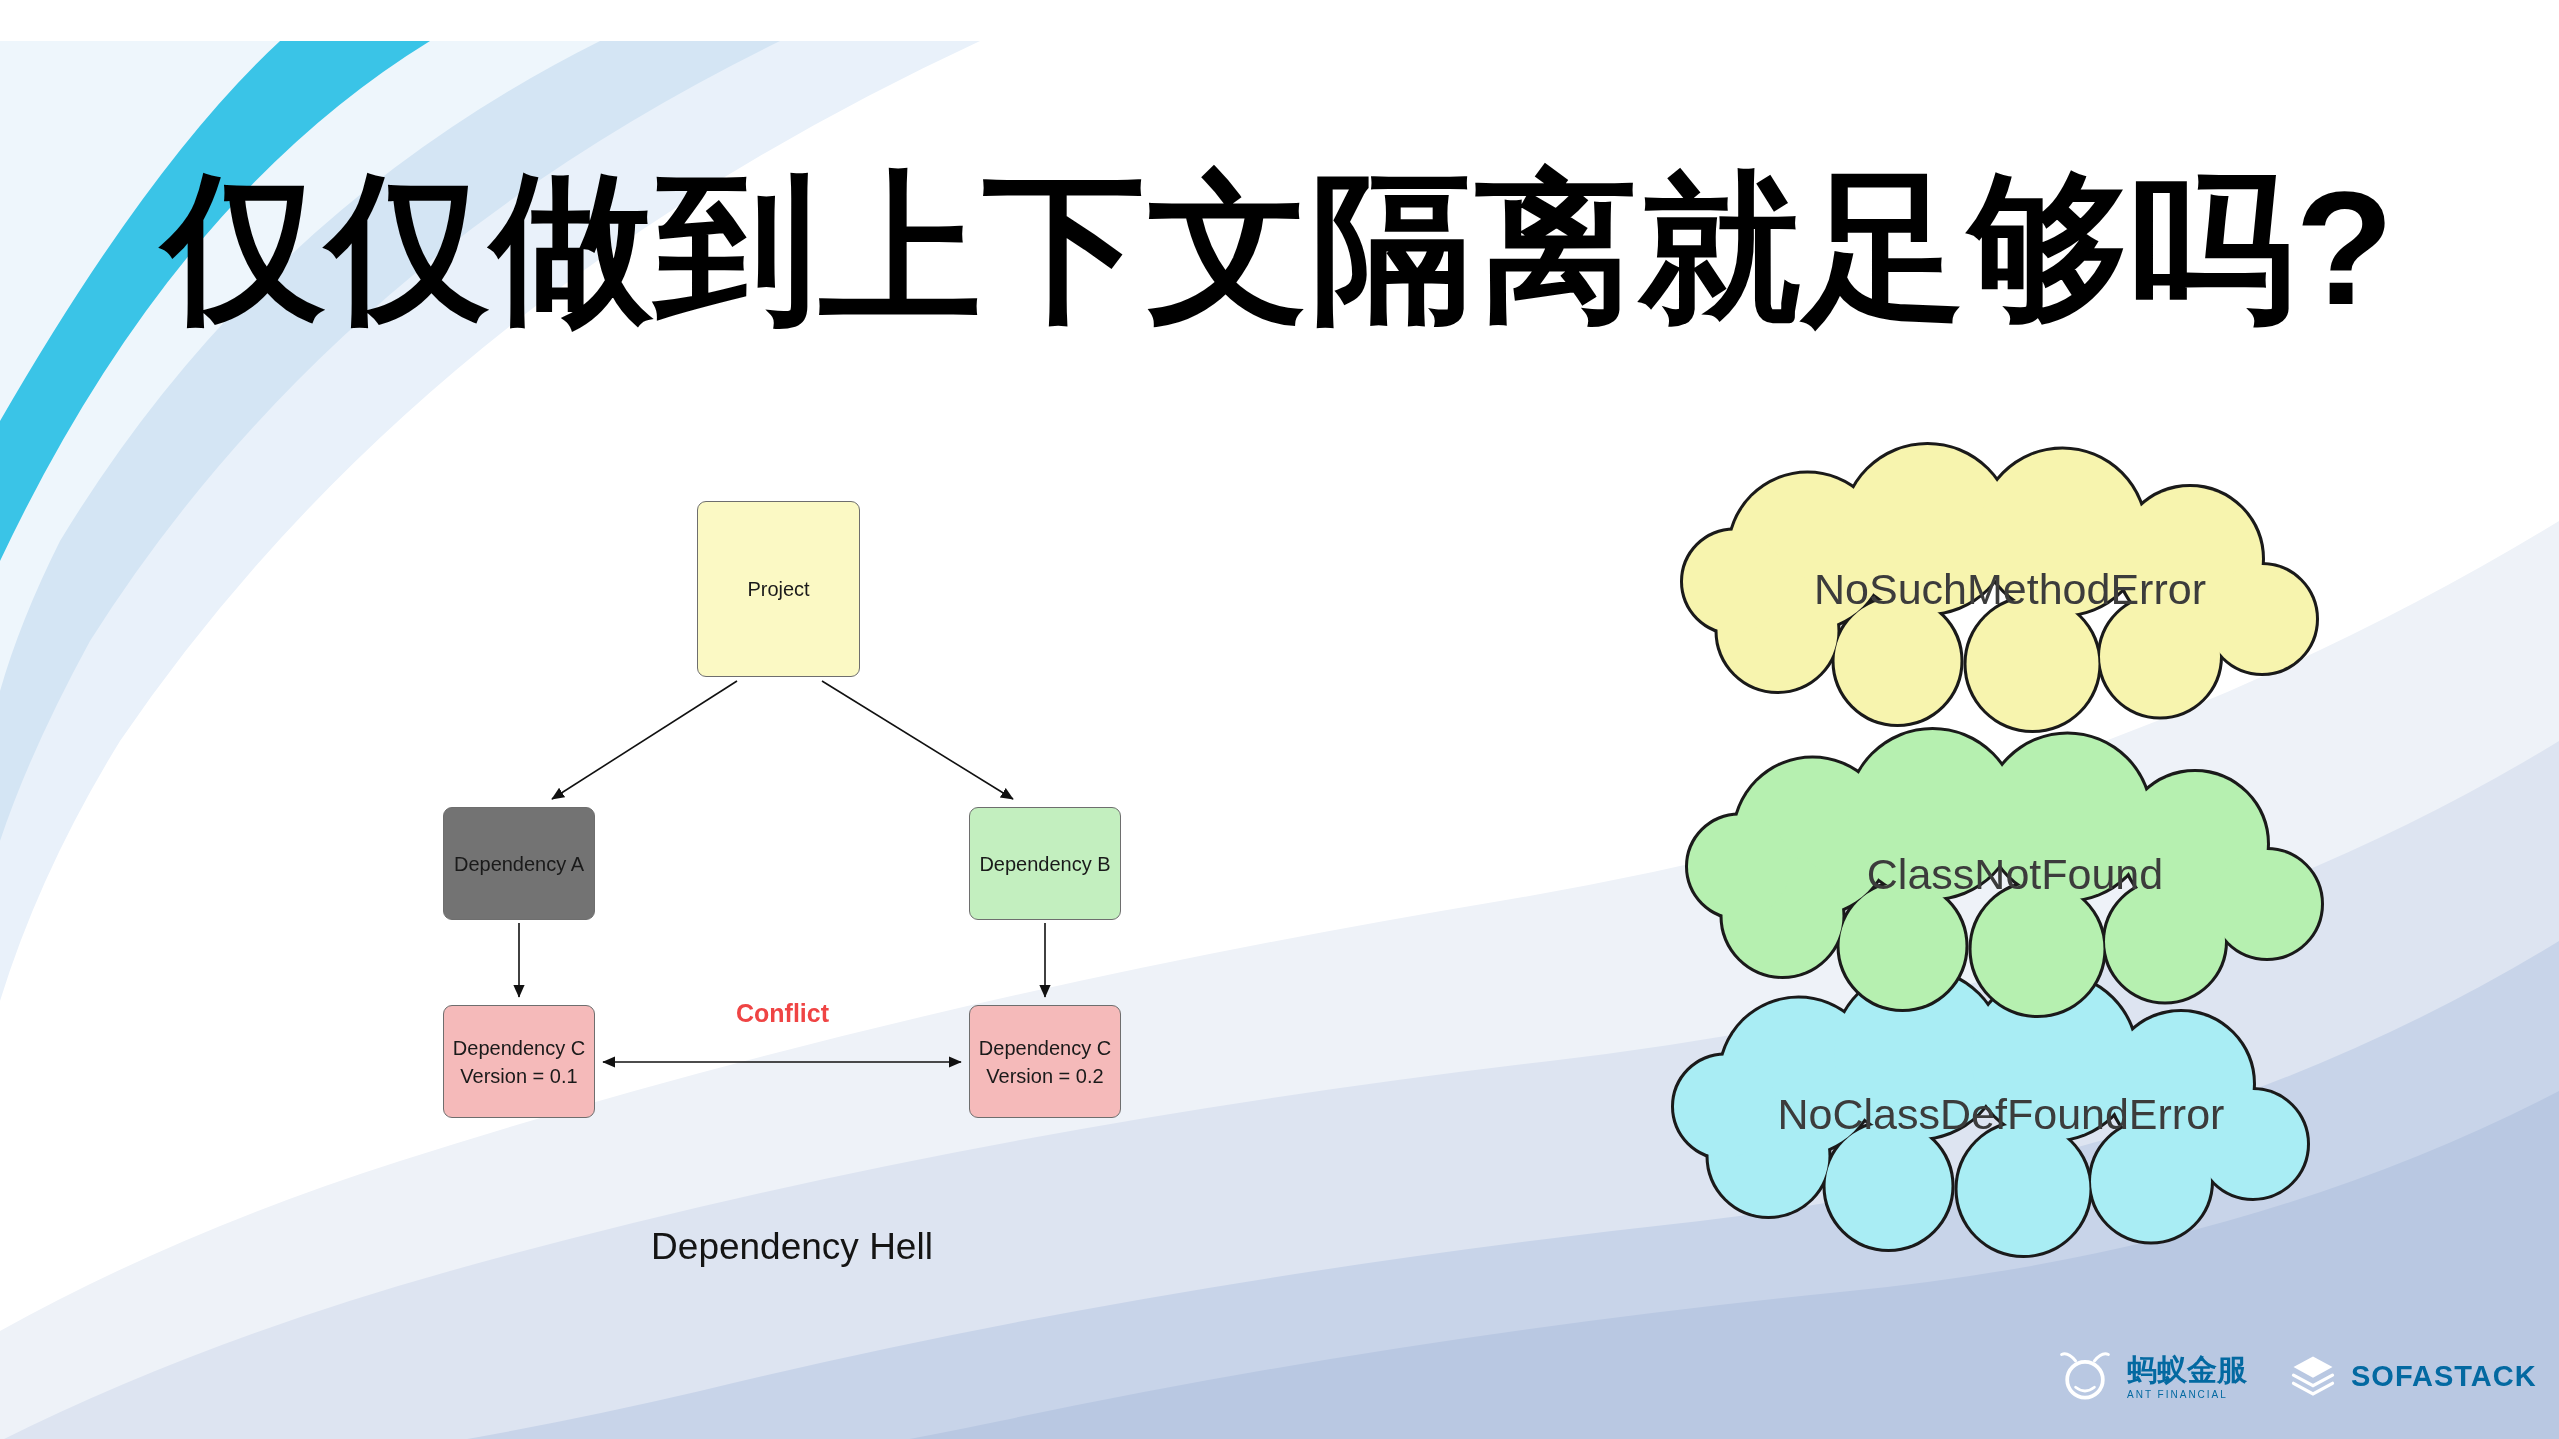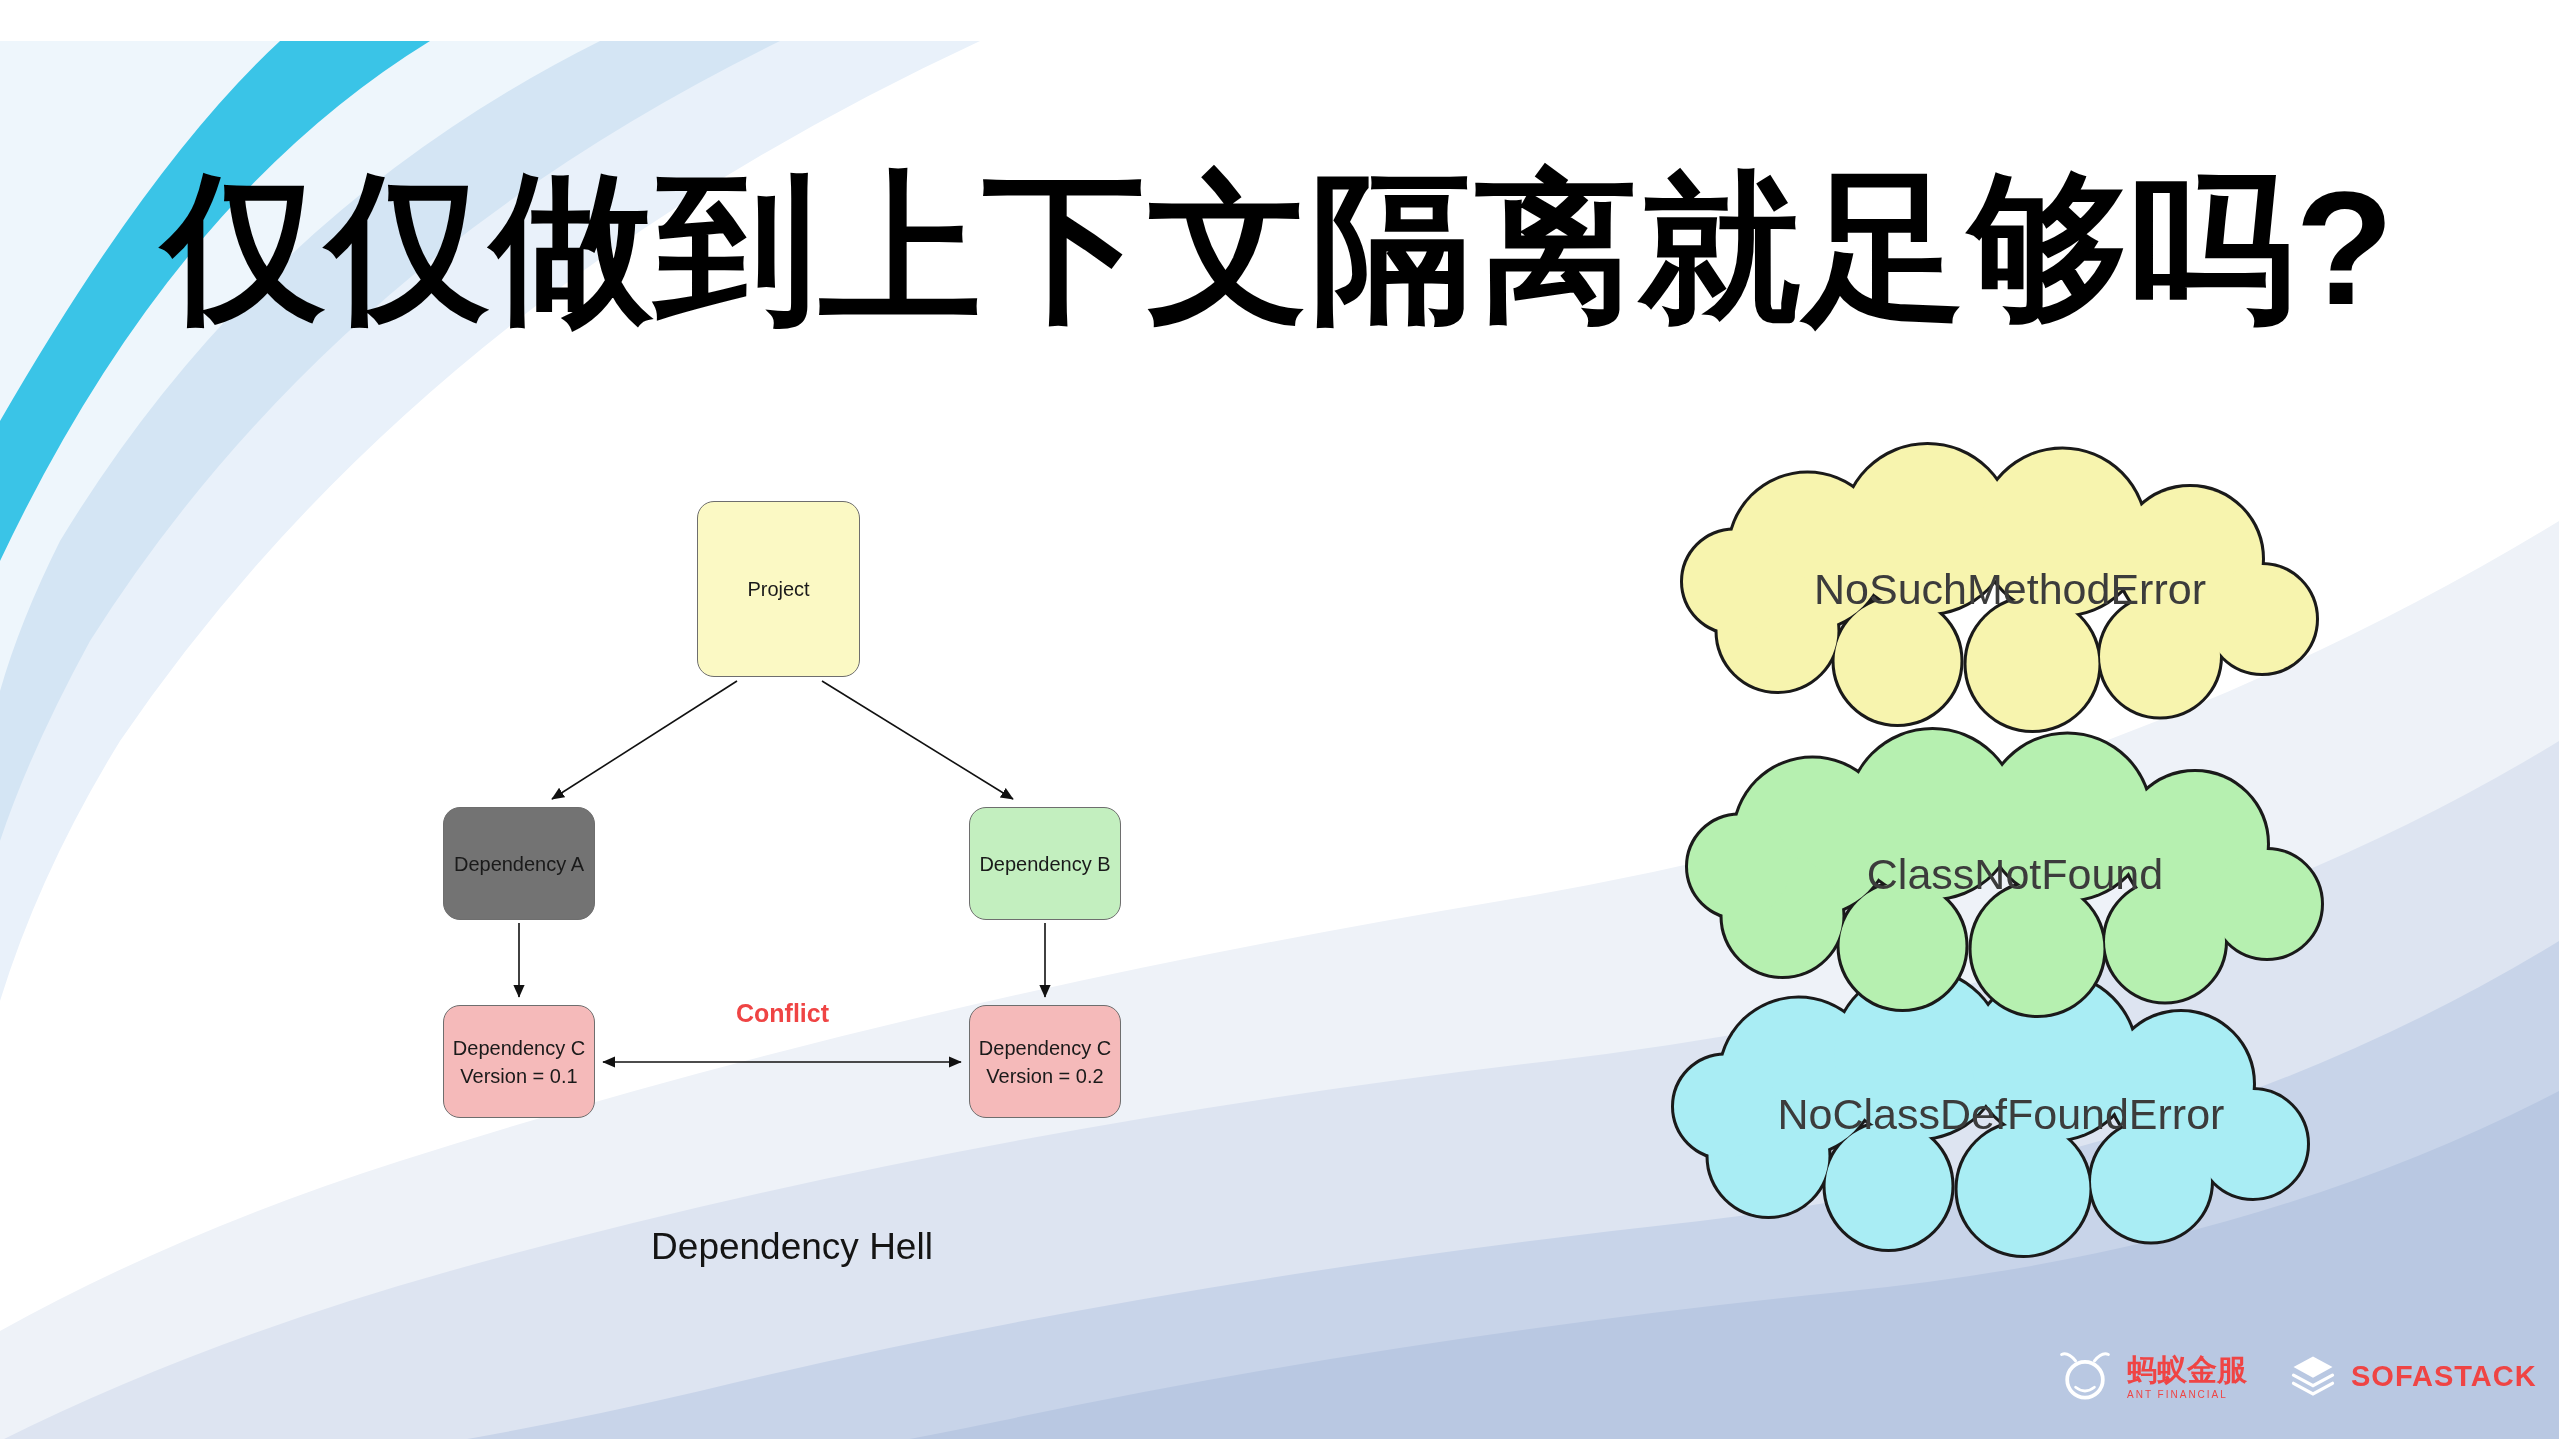--- a/index.html
+++ b/index.html
@@ -25,21 +25,21 @@
     color: #000000;
     line-height: 1.1;
     letter-spacing: 2px;
     white-space: nowrap;
   }
 
   
   .node {
     position: absolute;
     border: 1.5px solid #6e6e6e;
-    border-radius: 17px;
+    border-radius: 9px;
     display: flex;
     flex-direction: column;
     align-items: center;
     justify-content: center;
     font-size: 20px;
     color: #1a1a1a;
     text-align: left;
     line-height: 1.4;
     box-sizing: border-box;
   }
@@ -99,21 +99,21 @@
   }
 
   
   .footer-logos {
     position: absolute;
     left: 2055px;
     top: 1305px;
     display: flex;
     align-items: center;
     gap: 40px;
-    color: #ef4444;
+    color: #0369a1;
     z-index: 5;
   }
   .logo-group { display: flex; align-items: center; gap: 12px; }
   .ant-text-col { display: flex; flex-direction: column; line-height: 1.1; }
   .ant-text { font-size: 30px; font-weight: bold; }
   .ant-subtext { font-size: 10px; letter-spacing: 2px; margin-top: 3px; }
   .sofa-text { font-size: 29px; font-weight: bold; letter-spacing: 1px; }
 </style>
 </head>
 <body>

